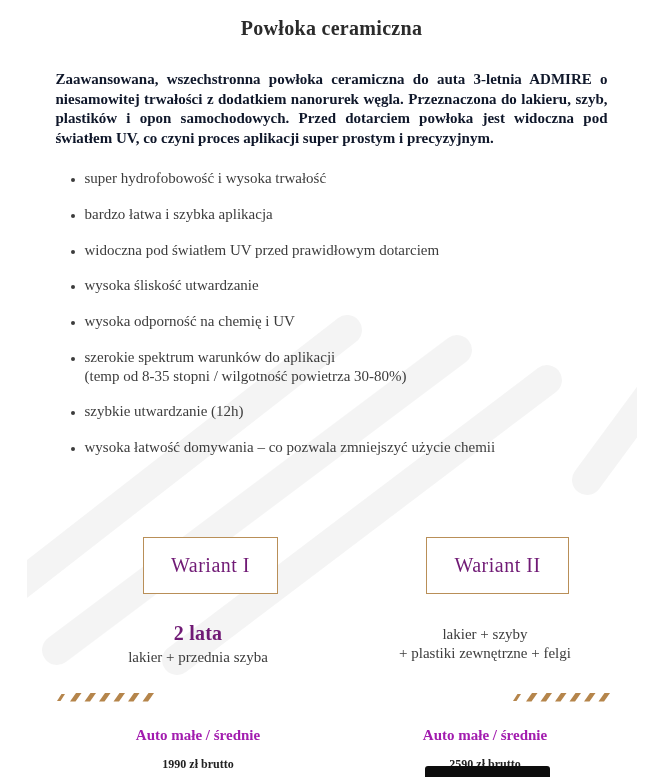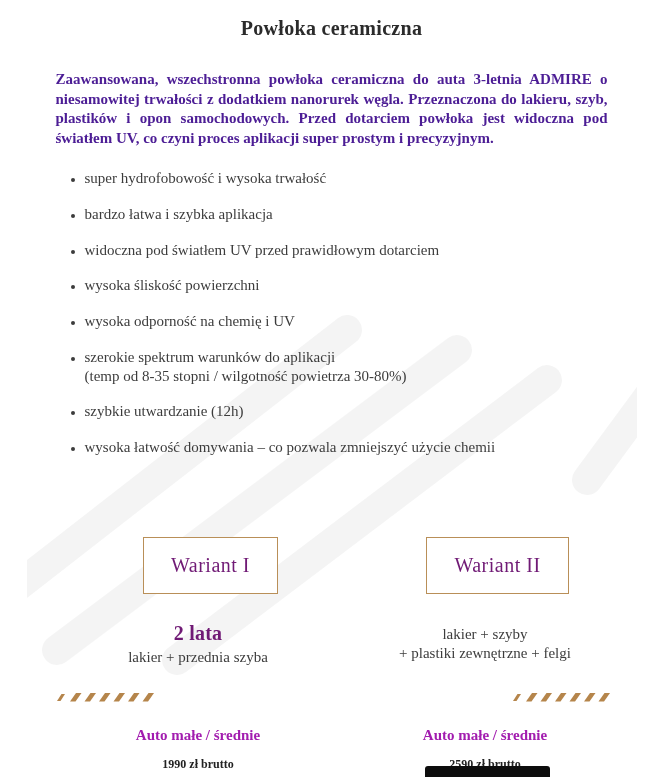--- a/index.html
+++ b/index.html
@@ -24,21 +24,21 @@
     color:#2b2b2b;
     letter-spacing:.3px;
   }
 
   .intro {
     margin:30px 29px 0 29px;
     font-size:15px;
     font-weight:600;
     line-height:1.3;
     text-align:justify;
-    color:#4c1d95;
+    color:#0f172a;
   }
 
   .features {
     margin:21px 30px 0 58px;
     font-size:15px;
     font-weight:500;
     line-height:1.25;
     color:#3c3c3c;
   }
   .features li { white-space:pre-line; margin:17px 0; }
@@ -118,21 +118,21 @@
   <div class="content">
 
     <h1 class="title">Powłoka ceramiczna</h1>
 
     <p class="intro">Zaawansowana, wszechstronna powłoka ceramiczna do auta 3-letnia ADMIRE o niesamowitej trwałości z dodatkiem nanorurek węgla. Przeznaczona do lakieru, szyb, plastików i opon samochodowych. Przed dotarciem powłoka jest widoczna pod światłem UV, co czyni proces aplikacji super prostym i precyzyjnym.</p>
 
     <ul class="features">
       <li>super hydrofobowość i wysoka trwałość</li>
       <li>bardzo łatwa i szybka aplikacja</li>
       <li>widoczna pod światłem UV przed prawidłowym dotarciem</li>
-      <li>wysoka śliskość powierzchni</li>
+      <li>wysoka śliskość utwardzanie</li>
       <li>wysoka odporność na chemię i UV</li>
       <li>szerokie spektrum warunków do aplikacji
 (temp od 8-35 stopni / wilgotność powietrza 30-80%)</li>
       <li>szybkie utwardzanie (12h)</li>
       <li>wysoka łatwość domywania – co pozwala zmniejszyć użycie chemii</li>
     </ul>
 
     <div class="variants-grid">
 
       <div class="cell">

